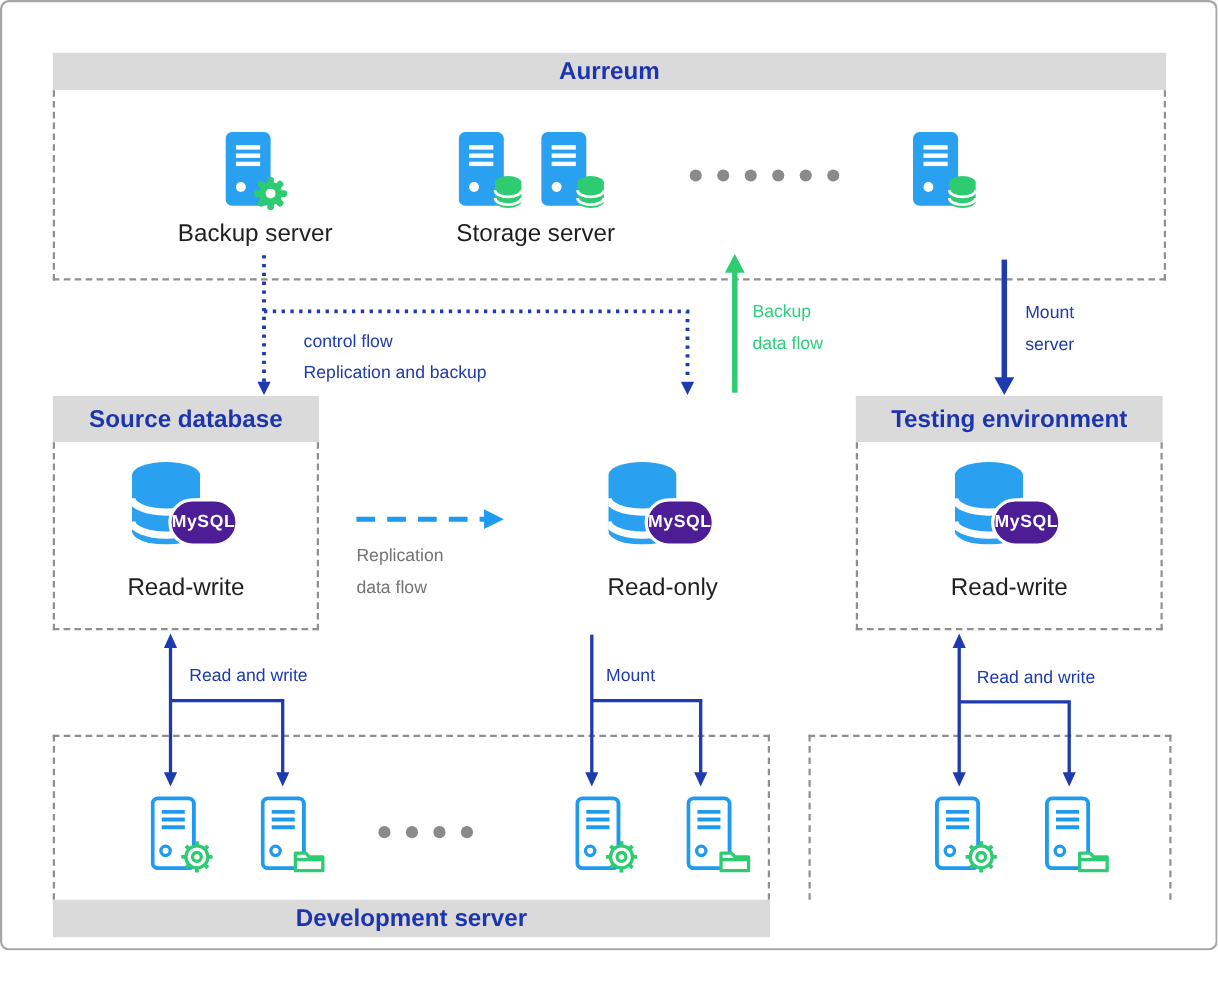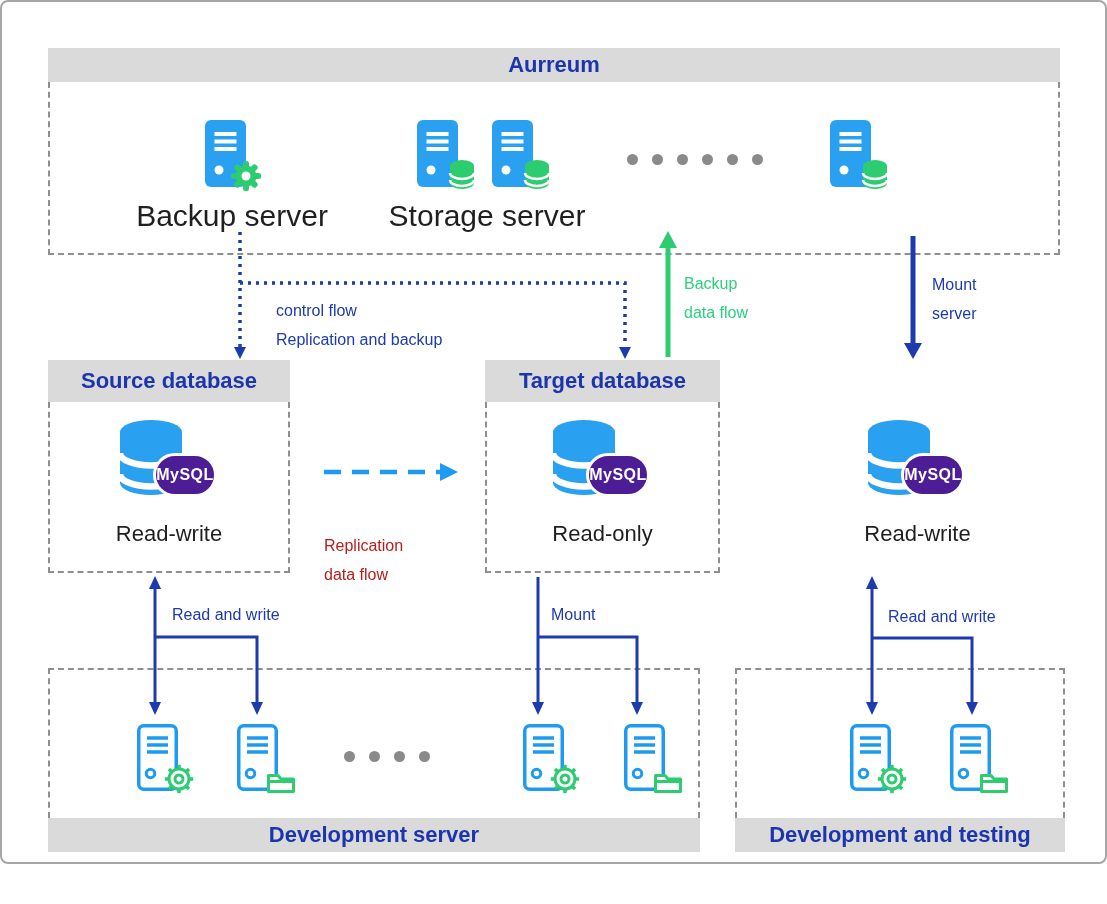--- a/index.html
+++ b/index.html
@@ -10,25 +10,25 @@
   .frame{position:absolute;inset:0;border:2px solid #a6a6a6;border-radius:8px;pointer-events:none;}
   .panel{position:absolute;}
   .panel-hdr{
     background:#dadada;color:#1c35ad;font-weight:bold;font-size:22px;
     display:flex;align-items:center;justify-content:center;
   }
   .panel-body{background:#ffffff;border:2px dashed #8f8f8f;}
   .top-body{border-top:none;}
   .bottom-body{border-bottom:none;}
   .abs{position:absolute;}
-  .icon-label{position:absolute;color:#1f1f1f;font-size:30px;text-align:center;}
+  .icon-label{position:absolute;color:#1f1f1f;font-size:22px;text-align:center;}
   .mode-label{position:absolute;color:#1f1f1f;font-size:22px;text-align:center;}
   .flow-label{position:absolute;font-size:16px;line-height:29px;font-weight:500;}
   .c-dark{color:#1d3aae;}
-  .c-bright{color:#b91c1c;margin-top:40px;}
+  .c-bright{color:#737373;}
   .c-green{color:#2bd17c;}
   .dots{position:absolute;display:flex;gap:14px;}
   .dot{width:11px;height:11px;border-radius:50%;background:#8a8a8a;}
   .mysql-icon{position:absolute;width:100px;height:79px;}
   .mysql-badge{
     position:absolute;left:33px;top:33px;width:64px;height:44px;
     background:#4c1d95;border:3.5px solid #ffffff;border-radius:22px;
     box-sizing:border-box;color:#ffffff;font-weight:bold;font-size:16px;
     display:flex;align-items:center;justify-content:center;letter-spacing:.5px;
   }
@@ -143,32 +143,32 @@
     <div class="panel-body top-body" style="height:169px;"></div>
   </div>
   <div class="mysql-icon" style="left:120px;top:420px;">
     <svg width="62" height="75" viewBox="0 0 62 75">
         <use href="#cylinder-blue"></use>
       </svg>
     <span class="mysql-badge">MySQL</span>
   </div>
   <div class="mode-label" style="left:48px;top:521px;width:242px;">Read-write</div>
 
-  <div class="panel" style="left:485px;top:360px;width:235px;">
-    <div class="panel-hdr" style="height:42px;">Target database</div>
-    <div class="panel-body top-body" style="height:169px;"></div>
-  </div>
   <div class="mysql-icon" style="left:553px;top:420px;">
     <svg width="62" height="75" viewBox="0 0 62 75">
         <use href="#cylinder-blue"></use>
       </svg>
     <span class="mysql-badge">MySQL</span>
   </div>
   <div class="mode-label" style="left:485px;top:521px;width:235px;">Read-only</div>
 
+  <div class="panel" style="left:778px;top:360px;width:279px;">
+    <div class="panel-hdr" style="height:42px;">Testing environment</div>
+    <div class="panel-body top-body" style="height:169px;"></div>
+  </div>
   <div class="mysql-icon" style="left:868px;top:420px;">
     <svg width="62" height="75" viewBox="0 0 62 75">
         <use href="#cylinder-blue"></use>
       </svg>
     <span class="mysql-badge">MySQL</span>
   </div>
   <div class="mode-label" style="left:778px;top:521px;width:279px;">Read-write</div>
 
   <div class="panel" style="left:48px;top:668px;width:652px;">
     <div class="panel-body bottom-body" style="height:148px;"></div>
@@ -201,21 +201,20 @@
   </div>
   <div class="abs" style="left:624px;top:722px;">
     <svg width="62" height="74" viewBox="0 0 62 74">
         <use href="#tower-outline" y="2"></use>
         <use href="#folder-outline" x="30" y="50"></use>
       </svg>
   </div>
 
   <div class="panel" style="left:735px;top:668px;width:330px;">
     <div class="panel-body bottom-body" style="height:148px;"></div>
-    <div class="panel-hdr" style="height:34px;">Development and testing</div>
   </div>
   <div class="abs" style="left:850px;top:722px;">
     <svg width="60" height="74" viewBox="0 0 60 74">
         <use href="#tower-outline" y="2"></use>
         <use href="#gear-outline" x="27" y="42"></use>
       </svg>
   </div>
   <div class="abs" style="left:950px;top:722px;">
     <svg width="62" height="74" viewBox="0 0 62 74">
         <use href="#tower-outline" y="2"></use>

